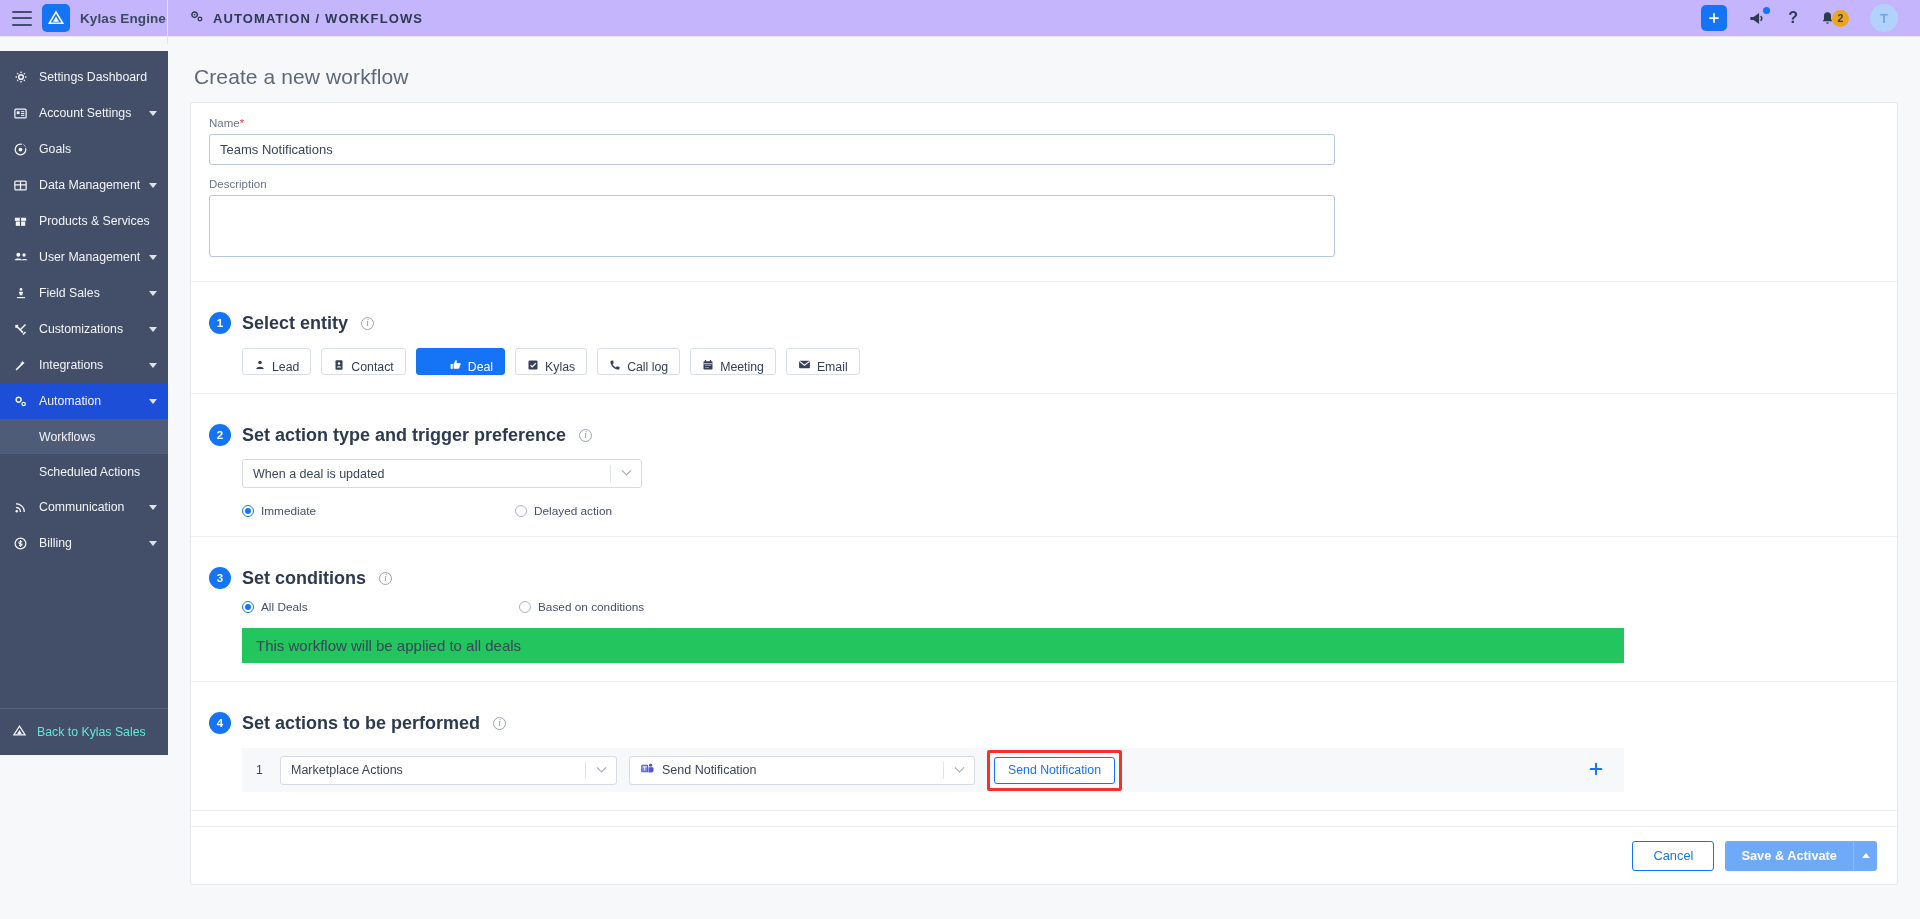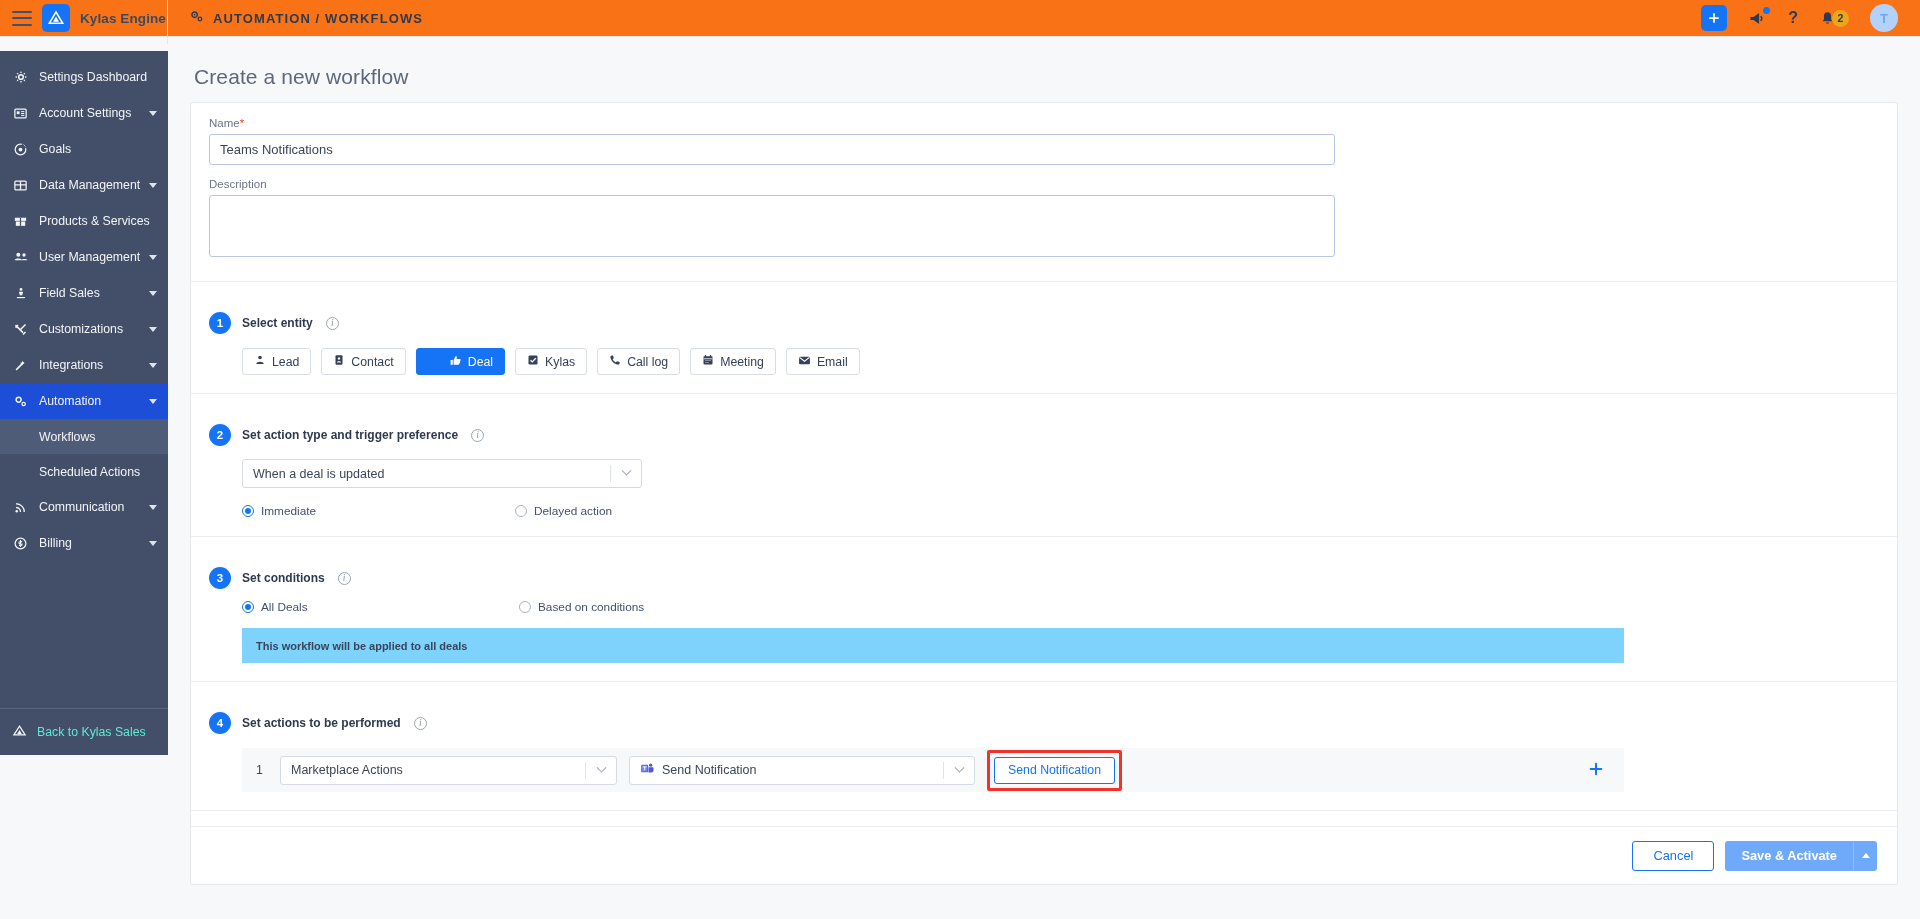--- a/index.html
+++ b/index.html
@@ -6,21 +6,21 @@
   html, body {
     width: 1920px; height: 919px;
     font-family: "Liberation Sans", sans-serif;
     background: #f7f8fa;
     overflow: hidden;
   }
 
   
   .topbar {
     position: absolute; top: 0; left: 0; width: 1920px; height: 37px;
-    background: #f97316; display: flex; align-items: center;
+    background: #c4b5fd; display: flex; align-items: center;
     border-bottom: 1px solid #e6e8ec;
   }
   .topbar-left {
     width: 168px; height: 51px; display: flex; align-items: center;
     gap: 10px; padding-left: 12px; border-right: 1px solid #e2e5ea;
   }
   .hamburger { width: 20px; height: 15px; display: flex; flex-direction: column;
     justify-content: space-between; cursor: pointer; }
   .hamburger span { display: block; height: 2px; background: #44506b; border-radius: 1px; }
   .brand-logo {
@@ -122,34 +122,34 @@
   .mt14 { margin-top: 13px; }
 
   .section { padding: 18px 18px 18px 18px; border-bottom: 1px solid #eceef2; }
   .section:last-of-type { border-bottom: none; }
   .sec-head { display: flex; align-items: center; gap: 11px; margin-bottom: 0; }
   .step-num {
     width: 22px; height: 22px; border-radius: 50%; background: #1574f5;
     color: #fff; font-size: 11.5px; font-weight: bold;
     display: flex; align-items: center; justify-content: center; flex: 0 0 22px;
   }
-  .sec-title { font-size: 12px; font-weight: bold; color: #2e3a50; }
+  .sec-title { font-size: 18px; font-weight: bold; color: #2e3a50; }
   .info-i {
     width: 13px; height: 13px; border-radius: 50%; border: 1px solid #9aa4b4;
     color: #8a94a6; font-size: 9.5px; font-style: italic; font-family:"Liberation Serif",serif;
     display: inline-flex; align-items: center; justify-content: center;
     margin-left: 2px; cursor: pointer;
   }
   .sec-body { padding-left: 33px; }
 
   
   .chips { display: flex; gap: 10px; margin-top: 14px; }
   .chip {
     height: 27px; border: 1px solid #d8dde6; background: #fff; border-radius: 3px;
-    display: flex; align-items: center; gap: 6px; padding: 0 11px;
+    display: flex; align-items: flex-end; gap: 6px; padding: 0 11px;
     font-size: 12.3px; color: #35405a; cursor: pointer; white-space: nowrap;
   }
   .chip.sel { background: #1574f5; border-color: #1574f5; color: #fff; padding-left: 32px; }
 
   
   .sel-box {
     height: 29px; border: 1px solid #d6dbe3; border-radius: 3px; background: #fff;
     display: flex; align-items: center; font-size: 12.5px; color: #3a4558;
     cursor: pointer; overflow: hidden;
   }
@@ -168,23 +168,23 @@
   .radio-row { display: flex; margin-top: 16px; }
   .radio-item { display: flex; align-items: center; gap: 7px; font-size: 11.8px; color: #44506b; cursor: pointer; }
   .rd {
     width: 12px; height: 12px; border-radius: 50%; border: 1.3px solid #aab2c0;
     background: #fff; display: flex; align-items: center; justify-content: center; flex:0 0 12px;
   }
   .rd.on { border-color: #1574f5; }
   .rd.on::after { content:''; width: 6px; height: 6px; border-radius: 50%; background: #1574f5; }
 
   .notice {
-    margin-top: 14px; background: #7dd3fc; height: 35px; width: 1382px;
+    margin-top: 14px; background: #22c55e; height: 35px; width: 1382px;
     display: flex; align-items: center; padding: 0 14px;
-    font-size: 11px; color: #3a4558; font-weight: bold;
+    font-size: 15px; color: #3a4558;
   }
 
   
   .act-wrap {
     margin-top: 14px; background: #f7f8fa; width: 1382px; height: 44px;
     display: flex; align-items: center; padding: 0 14px; gap: 12px;
   }
   .act-idx { font-size: 12.3px; color: #3a4558; width: 12px; }
   .hl-box {
     border: 3px solid #f0342c; padding: 4px; border-radius: 2px;

